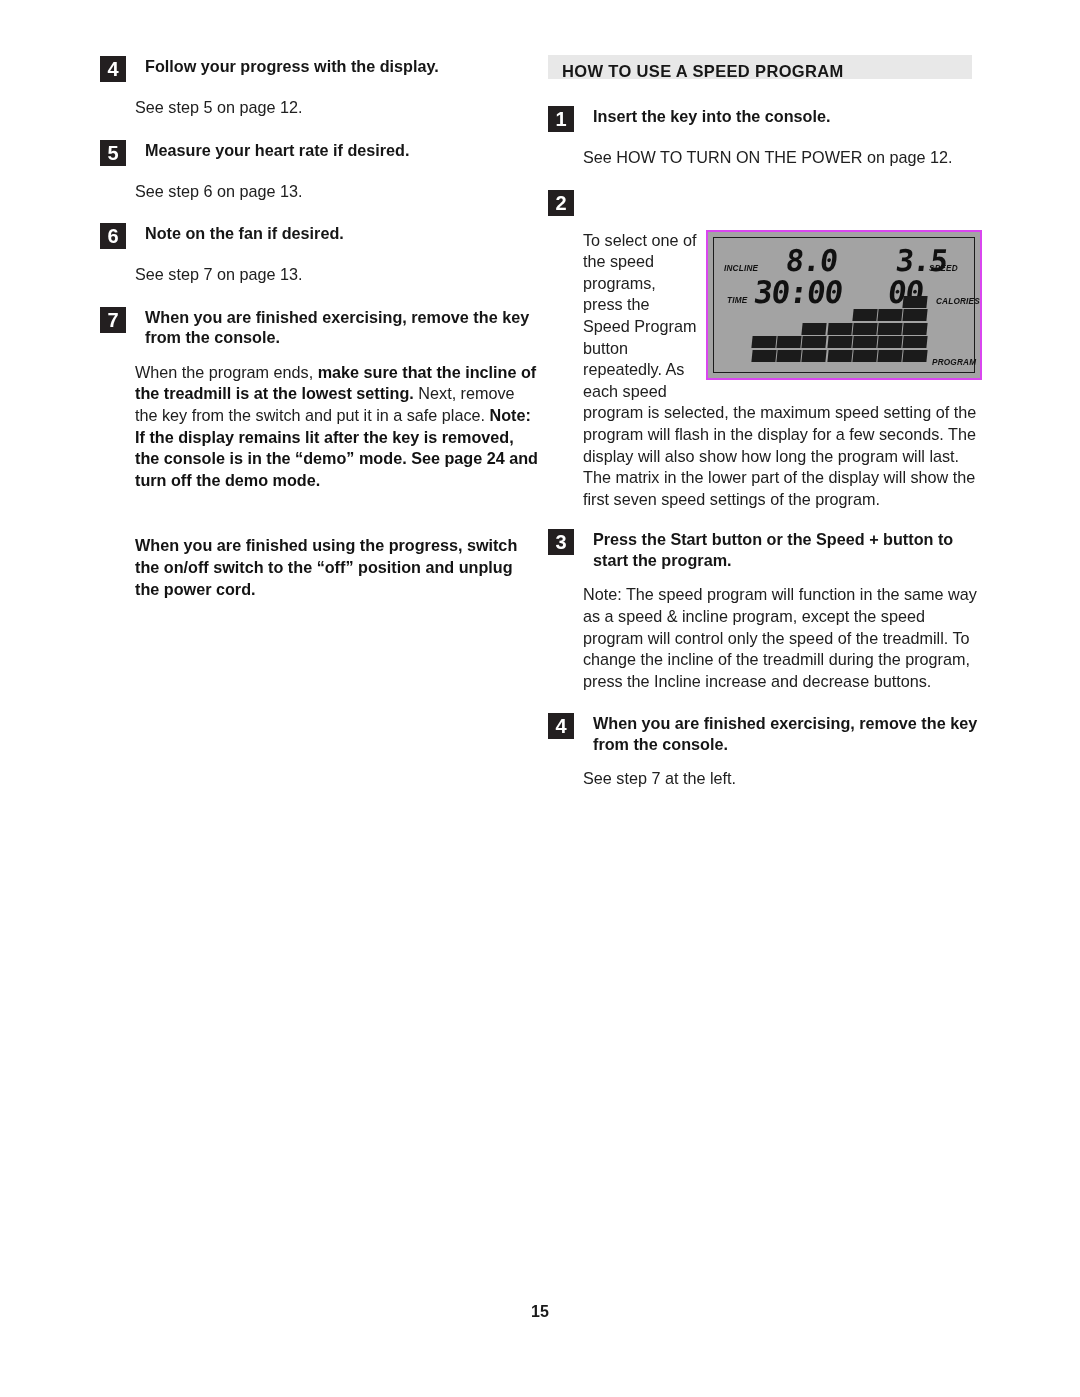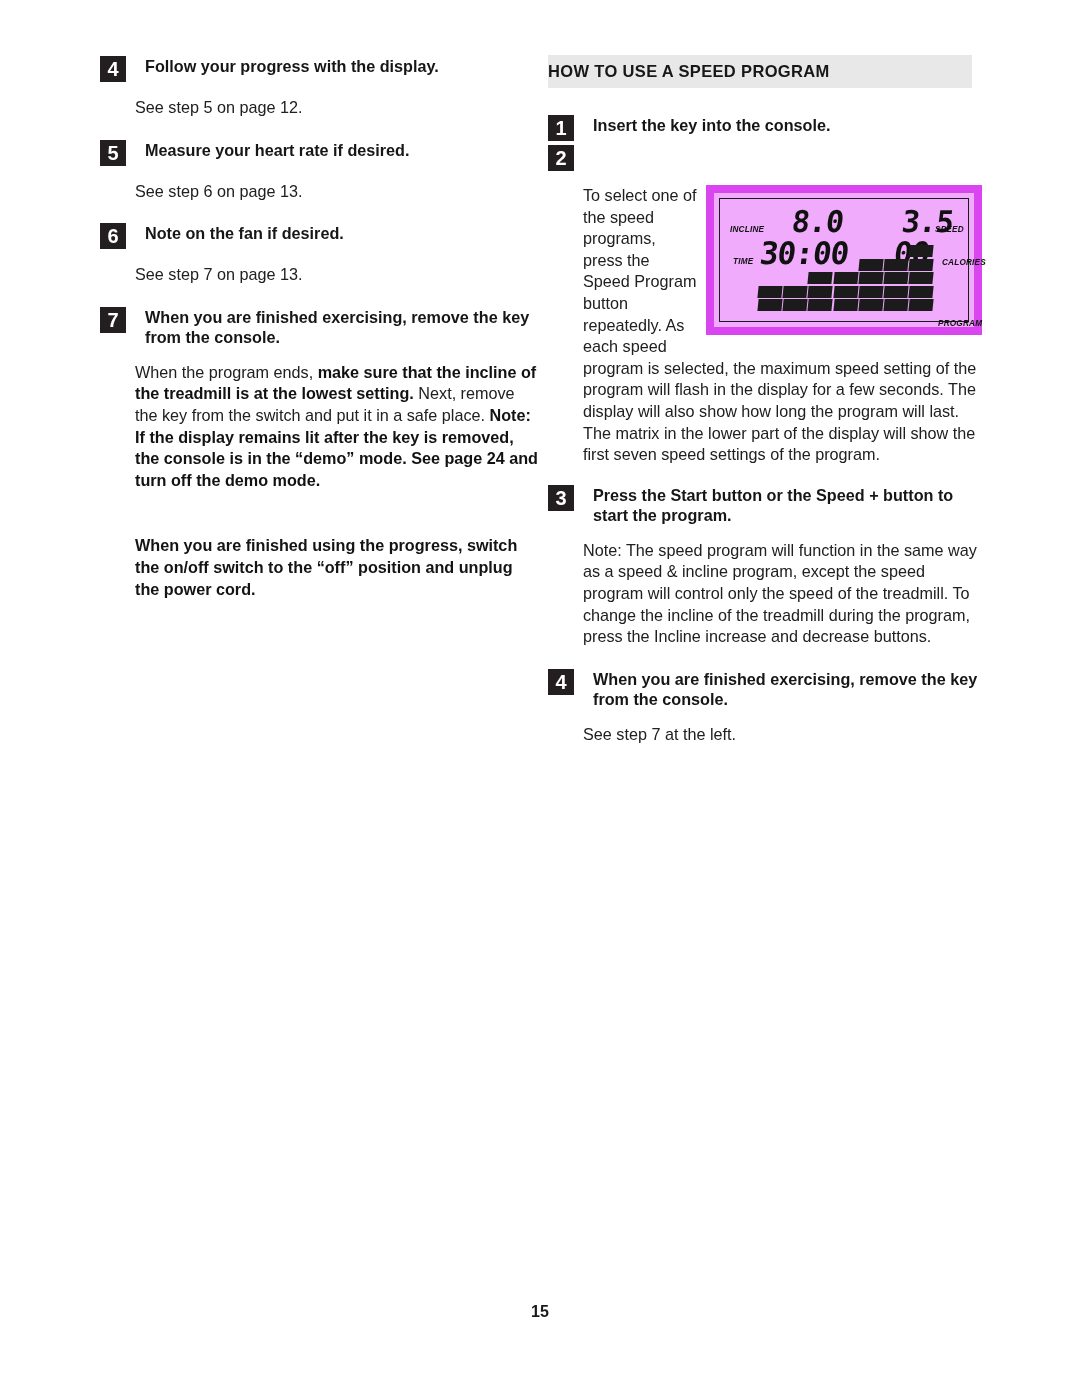--- a/index.html
+++ b/index.html
@@ -29,22 +29,23 @@
     position: absolute;
     top: 55px;
     width: 438px;
   }
   .col-left  { left: 100px; }
   .col-right { left: 548px; }
 
   
   .section-bar {
     background: #e8e8e8;
-    height: 33px;
+    height: 24px;
     line-height: 33px;
+    padding-left: 14px;
     margin-bottom: 26px;
     width: 424px;
     box-sizing: border-box;
   }
   .section-bar-title {
     font-size: 16.5px;
     font-weight: bold;
     letter-spacing: 0.35px;
     color: #171717;
   }
@@ -110,22 +111,22 @@
     color: #202020;
   }
   .clearfix::after {
     content: "";
     display: block;
     clear: both;
   }
 
   
   .console-figure {
-    border: 8px solid #d946ef;
-    background: #f0abfc;
+    border: 2px solid #d946ef;
+    background: #a3a3a3;
     width: 276px;
     height: 150px;
     box-sizing: border-box;
     position: relative;
     padding: 8px;
   }
   .console-inner {
     position: absolute;
     left: 5px;
     top: 5px;
@@ -256,20 +257,21 @@
   <div class="col col-right">
 
     <div class="section-bar">
       <span class="section-bar-title">HOW TO USE A SPEED PROGRAM</span>
     </div>
 
     <div class="step">
       <div class="step-num">1</div>
       <div class="step-title">Insert the key into the console.</div>
     </div>
+    <div class="body-text">See HOW TO TURN ON THE POWER on page 12.</div>
 
     <div class="step">
       <div class="step-num">2</div>
     </div>
 
     <div class="wrap-block clearfix">
 
       <div class="wrap-figure">
         <div class="console-figure">
           <div class="console-inner">

